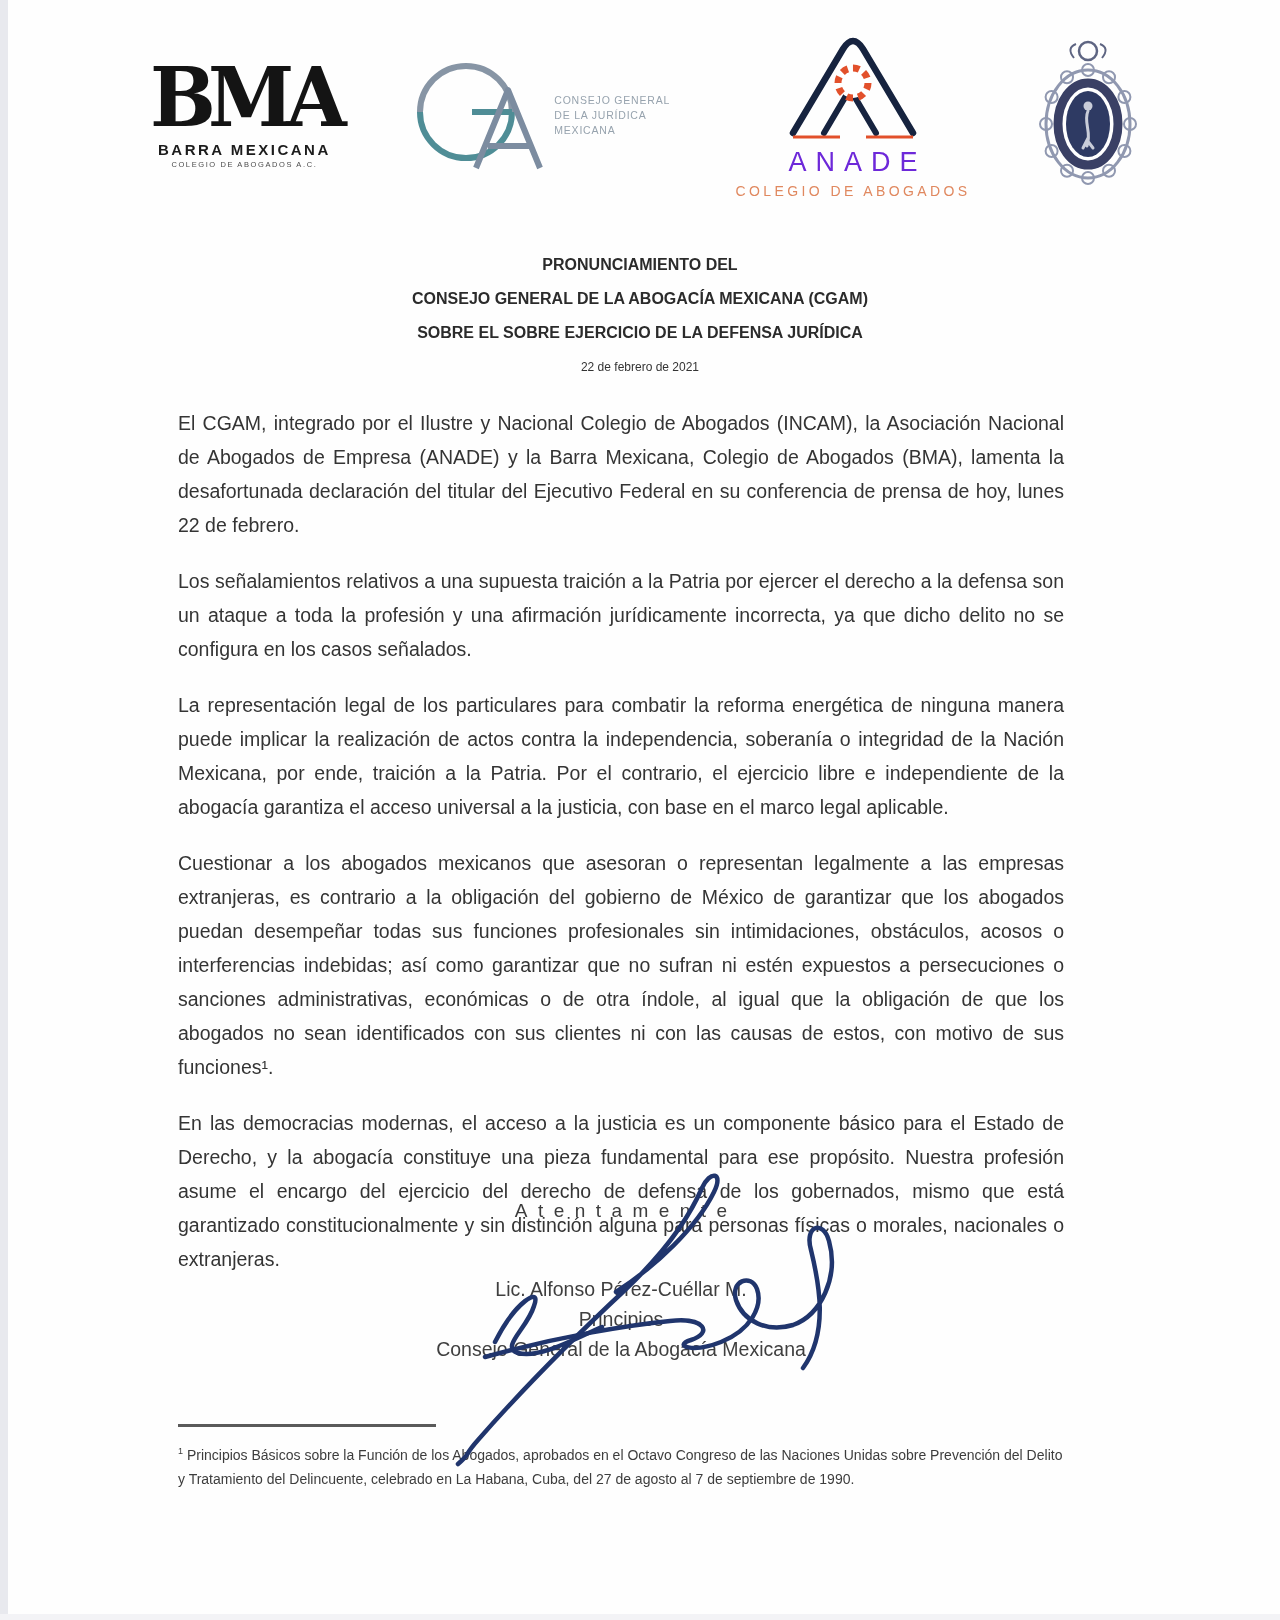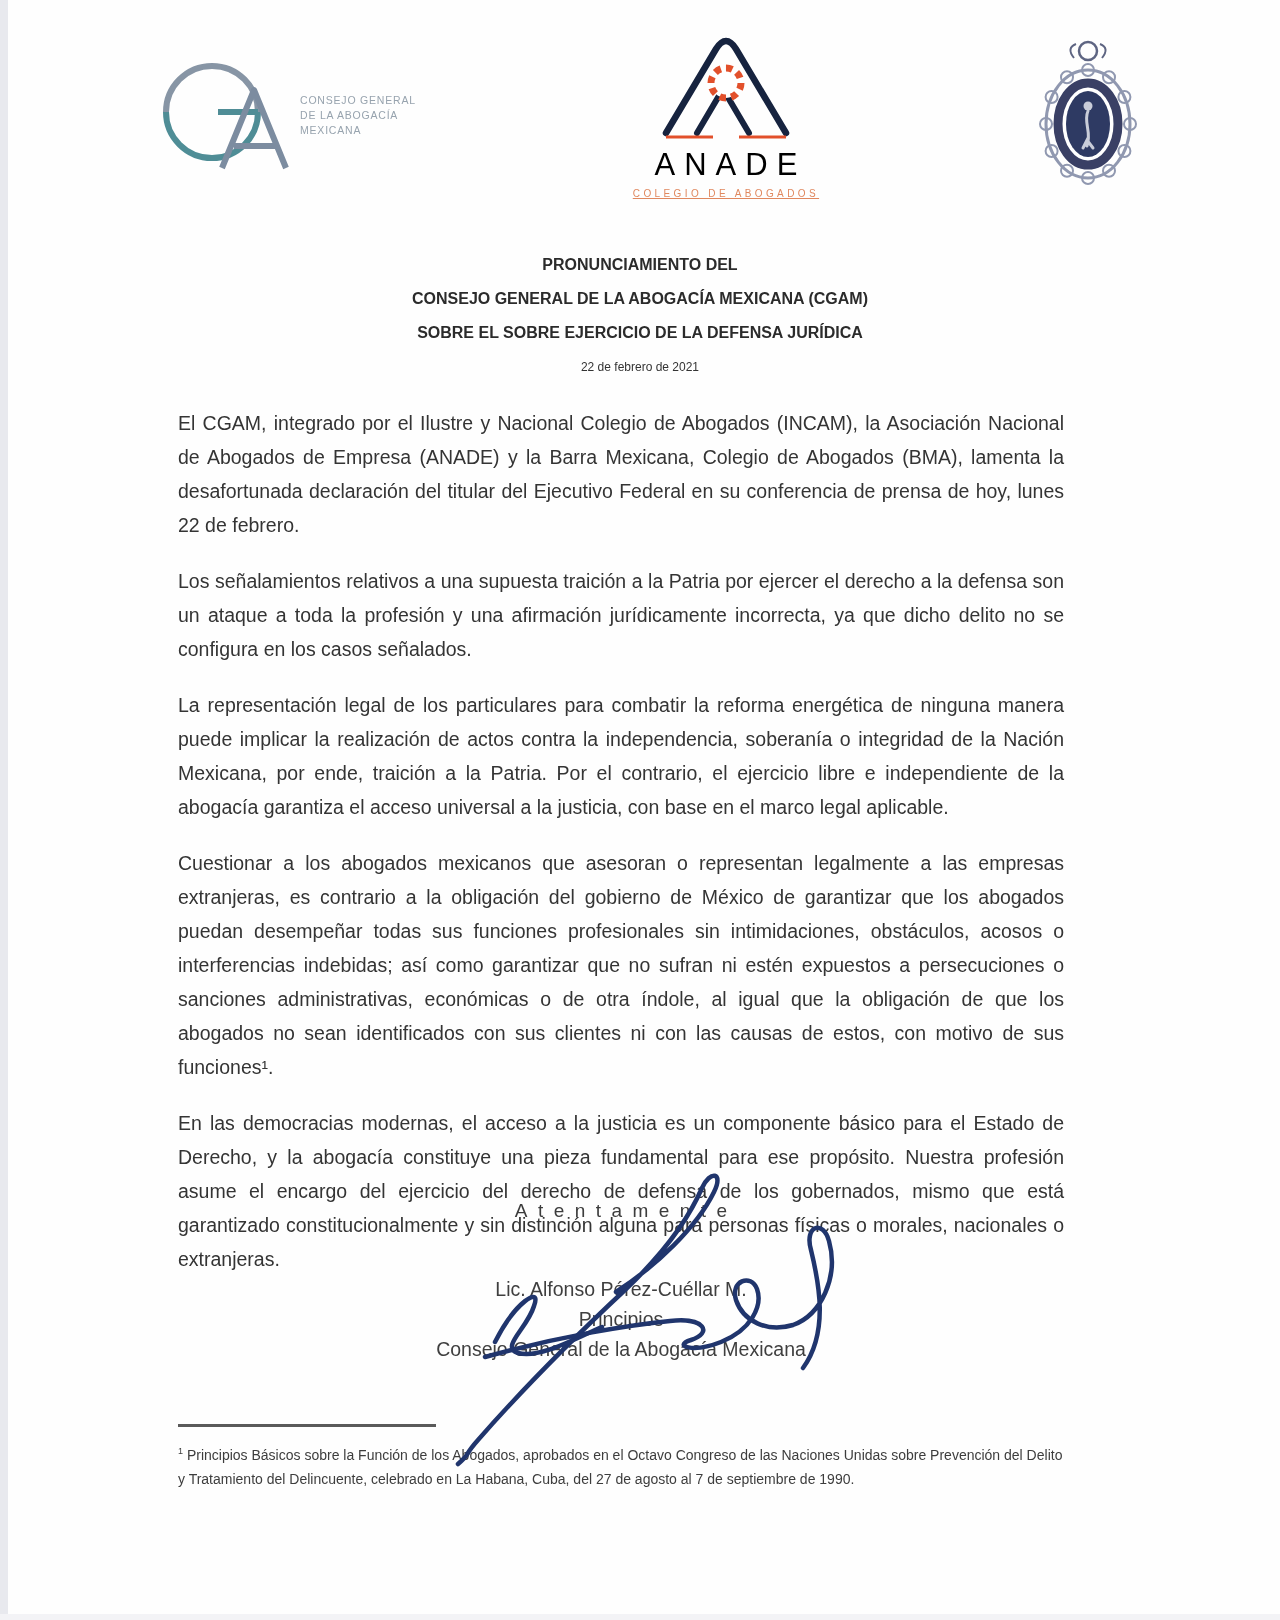--- a/index.html
+++ b/index.html
@@ -47,27 +47,26 @@
 
   
   .cgam { flex-direction: row; align-items: center; gap: 0; }
   .cgam-text { display: flex; flex-direction: column; gap: 3px; }
   .cgam-text span {
     font-size: 10.5px; color: #97a3ae; letter-spacing: 0.8px; white-space: nowrap;
   }
 
   
   .anade-name {
-    margin-top: 4px; font-size: 31px; font-weight: 500; color: #000000;
+    margin-top: 4px; font-size: 27px; font-weight: 500; color: #6d28d9;
     letter-spacing: 9px; text-indent: 9px; white-space: nowrap;
   }
   .anade-sub {
-    margin-top: 5px; font-size: 10px; color: #e0885f; letter-spacing: 3.4px;
+    margin-top: 5px; font-size: 14px; color: #e0885f; letter-spacing: 3.4px;
     white-space: nowrap;
-    text-decoration: underline;
   }
 
   
   .title-block {
     position: absolute; top: 248px; left: 100px; right: 100px;
     text-align: center; line-height: 34px;
   }
   .title-line { font-size: 16px; font-weight: 700; color: #2b2b2b; }
   .title-date { font-size: 12px; font-weight: 400; color: #333333; }
 
@@ -113,32 +112,37 @@
 </style>
 </head>
 <body>
 
 <div class="page">
   <div class="scan-edge-left"></div>
   <div class="scan-edge-bottom"></div>
 
   <div class="logos">
 
+    <div class="logo">
+      <div class="bma-letters">BMA</div>
+      <div class="bma-line1">BARRA MEXICANA</div>
+      <div class="bma-line2">COLEGIO DE ABOGADOS A.C.</div>
+    </div>
 
     <div class="logo cgam">
       <svg width="150" height="130" viewBox="0 0 150 130">
         <path d="M108,62 A46,46 0 0 0 62,16 A46,46 0 0 0 16,62" fill="none" stroke="#8795a5" stroke-width="6"></path>
         <path d="M16,62 A46,46 0 0 0 62,108 A46,46 0 0 0 108,62" fill="none" stroke="#4f8d96" stroke-width="6"></path>
         <line x1="108" y1="62" x2="68" y2="62" stroke="#4f8d96" stroke-width="6"></line>
         <path d="M72,118 L104,40 L136,118" fill="none" stroke="#7c8ca0" stroke-width="6" stroke-linejoin="round"></path>
         <line x1="84" y1="96" x2="125" y2="96" stroke="#7c8ca0" stroke-width="6"></line>
       </svg>
       <div class="cgam-text">
         <span>CONSEJO GENERAL</span>
-        <span>DE LA ABOGACÍA</span>
+        <span>DE LA JURÍDICA</span>
         <span>MEXICANA</span>
       </div>
     </div>
 
     <div class="logo">
       <svg width="150" height="112" viewBox="0 0 150 112">
         <path d="M15,102 L65,18 Q75,2 85,18 L135,102" fill="none" stroke="#16233f" stroke-width="6.5" stroke-linecap="round"></path>
         <path d="M46,102 L72,58 L98,102" fill="none" stroke="#16233f" stroke-width="6" stroke-linecap="round"></path>
         <circle cx="75" cy="52" r="15" fill="#ffffff" stroke="#e2502b" stroke-width="7" stroke-dasharray="6.5 5.2"></circle>
         <line x1="15" y1="106" x2="62" y2="106" stroke="#e2502b" stroke-width="3"></line>

